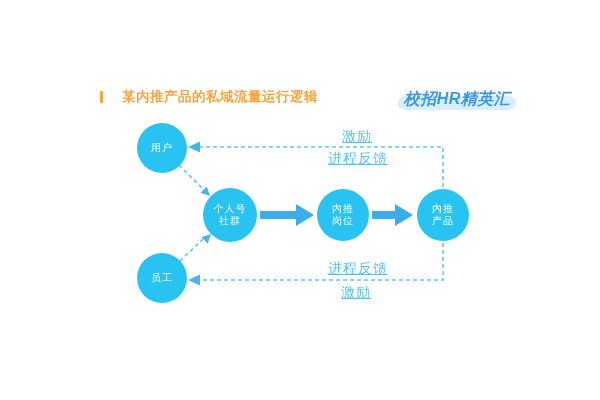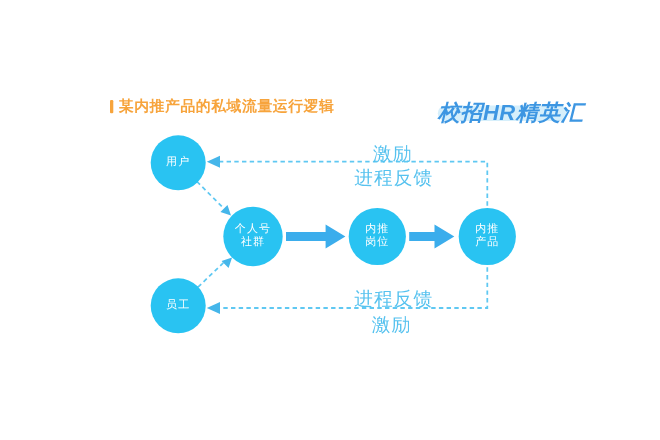--- a/index.html
+++ b/index.html
@@ -3,42 +3,42 @@
 <meta charset="utf-8">
 <style>
   html,body { margin:0; padding:0; background:#ffffff; }
   .stage {
     position:relative; width:600px; height:400px; background:#ffffff;
     font-family:"Liberation Sans","DejaVu Sans",sans-serif; overflow:hidden;
   }
   .connector-layer { position:absolute; left:0; top:0; width:600px; height:400px; }
 
   
-  .title-wrap { position:absolute; left:100px; top:88px; display:flex; align-items:center; gap:5px; }
+  .title-wrap { position:absolute; left:100px; top:88px; display:flex; align-items:center; gap:19px; }
   .title-bar  { width:3px; height:12px; background:#F7A43C; border-radius:1px; }
   .title-text { color:#F7A43C; font-size:13.5px; font-weight:bold; letter-spacing:0.5px; white-space:nowrap; }
 
   .brand { position:absolute; left:398px; top:89px; width:118px; height:21px; }
   .brand-pill { position:absolute; left:0; right:0; bottom:0; height:14px; background:#D6EFFB; border-radius:7px; }
   .brand-text { position:absolute; left:0; right:0; top:0; text-align:center; font-style:italic; font-weight:bold;
-                font-size:20px; color:#3D96E2; letter-spacing:0.5px; white-space:nowrap; }
+                font-size:16px; color:#3D96E2; letter-spacing:0.5px; white-space:nowrap; }
 
   
   .node { position:absolute; border-radius:50%; background:#29C3F2; color:#ffffff;
           display:flex; flex-direction:column; align-items:center; justify-content:center;
           text-align:center; line-height:1.22; font-size:10px; letter-spacing:1px; }
   .node-user      { left:137px; top:123px; width:50px; height:50px; }
   .node-employee  { left:137px; top:253px; width:50px; height:50px;justify-content:center; }
   .node-community { left:203px; top:188px; width:54px; height:54px; }
   .node-job       { left:317px; top:189px; width:52px; height:52px; }
   .node-product   { left:417px; top:189px; width:52px; height:52px; }
 
   
-  .flow-label { position:absolute; color:#56C2EF; font-size:17px; letter-spacing:1px;
-                transform:translateX(-50%); white-space:nowrap; }
+  .flow-label { position:absolute; color:#56C2EF; font-size:14px; letter-spacing:1px;
+                transform:translateX(-50%); white-space:nowrap;text-decoration:underline; }
   .lbl-top-above    { left:357px; top:128px; }
   .lbl-top-below    { left:358px; top:150px; }
   .lbl-bottom-above { left:358px; top:260px; }
   .lbl-bottom-below { left:356px; top:284px; }
 
   .dashed { fill:none; stroke:#5FC8F2; stroke-width:1.6; stroke-dasharray:4 3; }
   .dashed-head { fill:#45B6EA; }
   .solid-arrow { fill:#3BADEC; }
 </style>
 </head>

